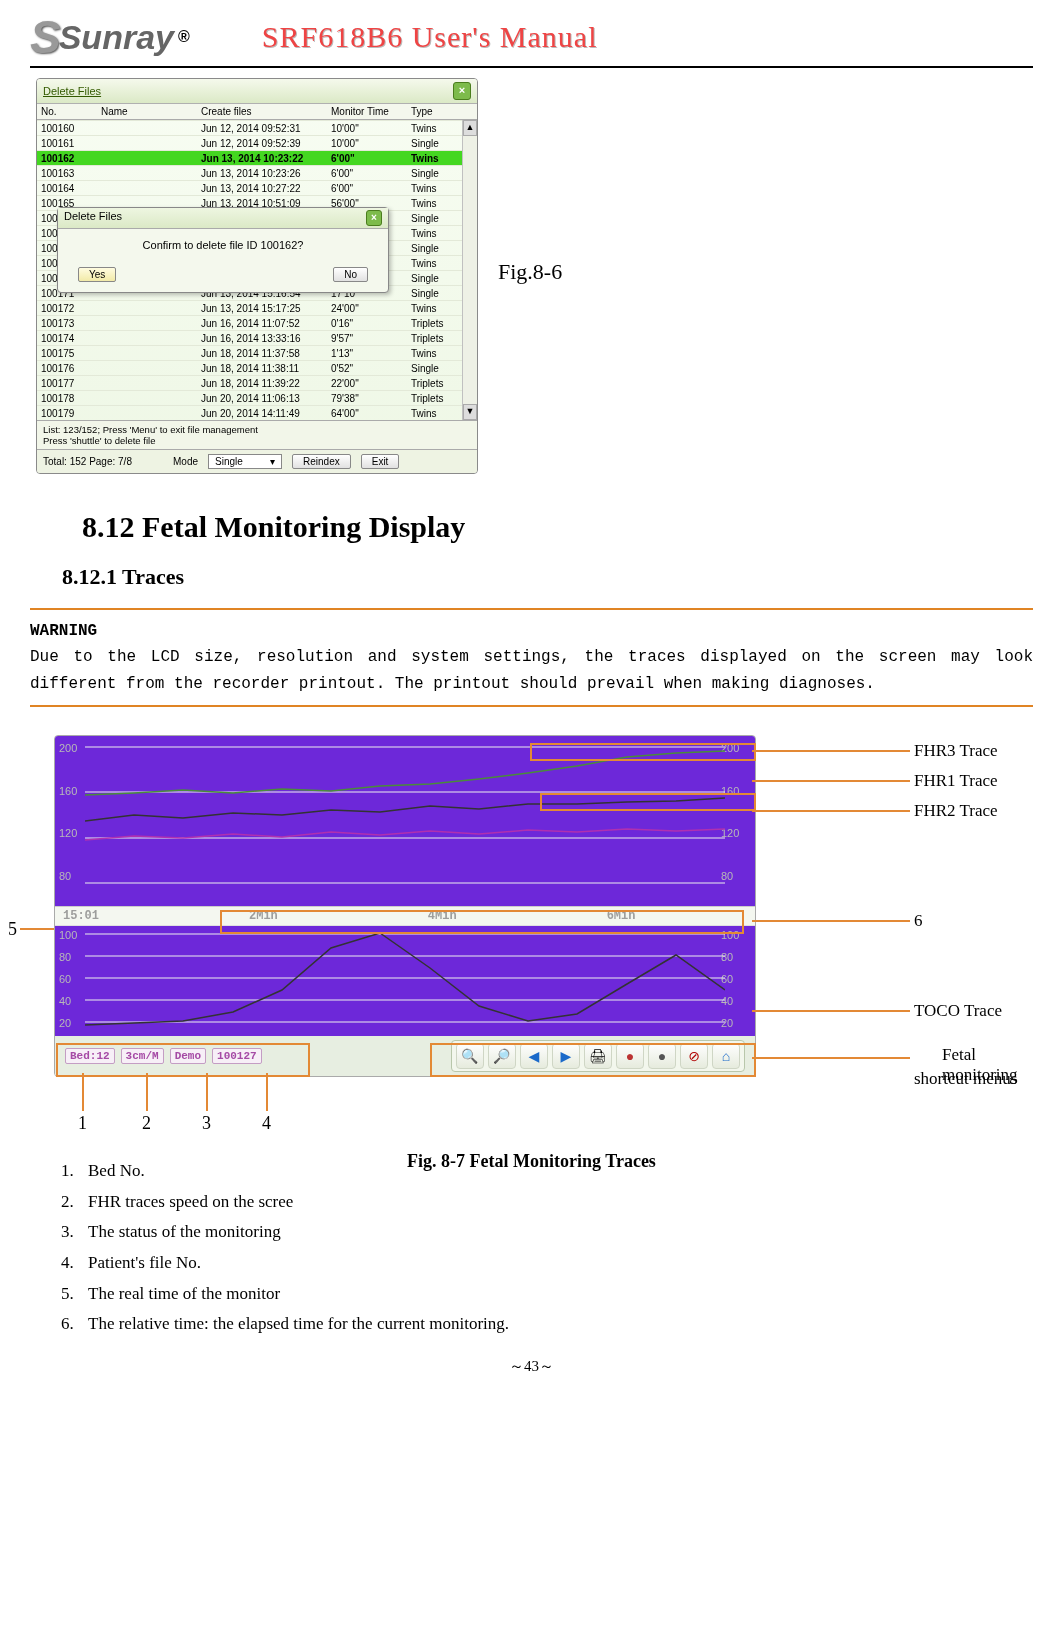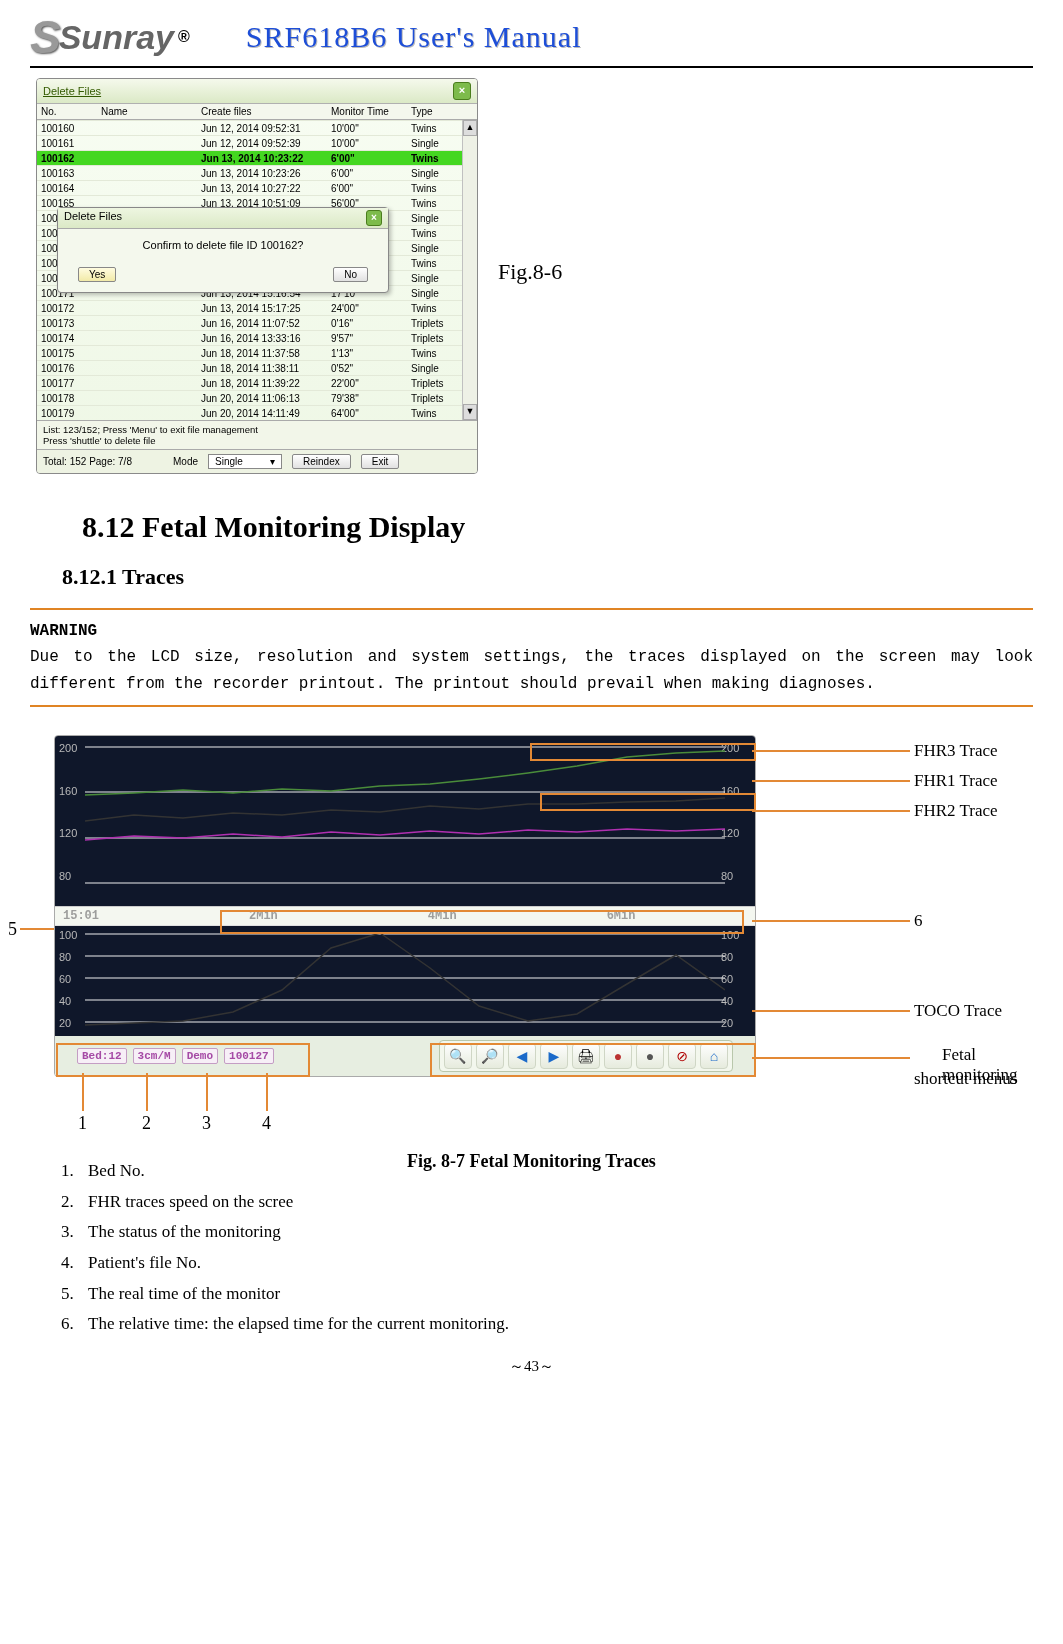--- a/index.html
+++ b/index.html
@@ -38,24 +38,24 @@
     margin-right: -2px;
   }
   .reg {
     font-size: 16px;
     vertical-align: super;
     margin-left: 4px;
     color: #000;
     font-style: normal;
   }
   .title {
-    margin-left: 56px;
+    margin-left: 72px;
     font-size: 30px;
     font-family: "Times New Roman", serif;
-    color: #1d4ed8;
+    color: #ef4444;
     text-shadow: 1px 1px 0 #bbb;
     letter-spacing: 1px;
   }
   .content {
     padding: 0 0 0 0;
   }
 
   
   .fig86-row {
     display: flex;
@@ -246,21 +246,21 @@
     top: 0;
     width: 700px;
     border: 1px solid #aaa;
     background: #fcfcfb;
     border-radius: 4px;
     overflow: hidden;
     font-family: Arial, sans-serif;
   }
   .fhrgrid, .tocogrid {
     position: relative;
-    background: #0f172a;
+    background: #6d28d9;
   }
   .fhrgrid { height: 170px; border-bottom: 1px solid #ccc; }
   .timebar {
     background: #f4f7f0;
     display: flex;
     padding: 2px 8px;
     font-size: 12px;
     font-family: "Courier New", monospace;
     color: #878787;
     gap: 150px;
@@ -273,21 +273,21 @@
   .yaxisR { position: absolute; right: 4px; top: 0; bottom: 0; width: 30px; font-size: 11px; color: #b8b8b8; text-align: right; }
   .ylabel { position: absolute; transform: translateY(-50%); }
   
   svg.trace { position: absolute; left: 30px; right: 30px; top: 0; width: 640px; height: 100%; }
 
   
   .monbar {
     display: flex;
     align-items: center;
     background: #e7eee1;
-    padding: 4px 22px;
+    padding: 4px 10px;
     gap: 6px;
     font-size: 12px;
   }
   .monbar .pill {
     border: 1px solid #c49dc4;
     border-radius: 2px;
     padding: 1px 4px;
     background: #f7eff7;
     color: #a54aa5;
     font-family: "Courier New", monospace;

